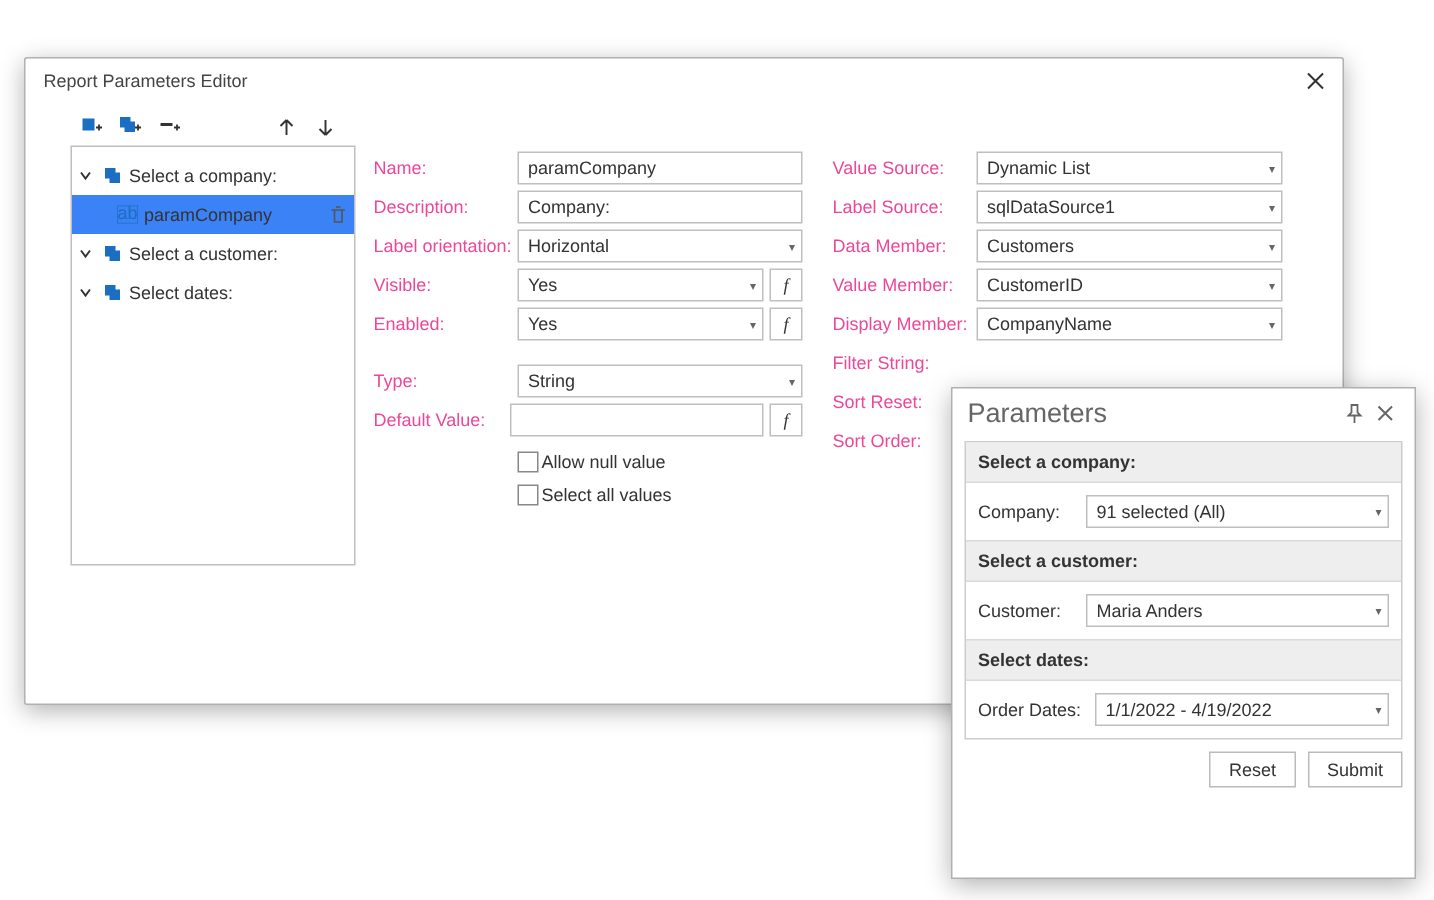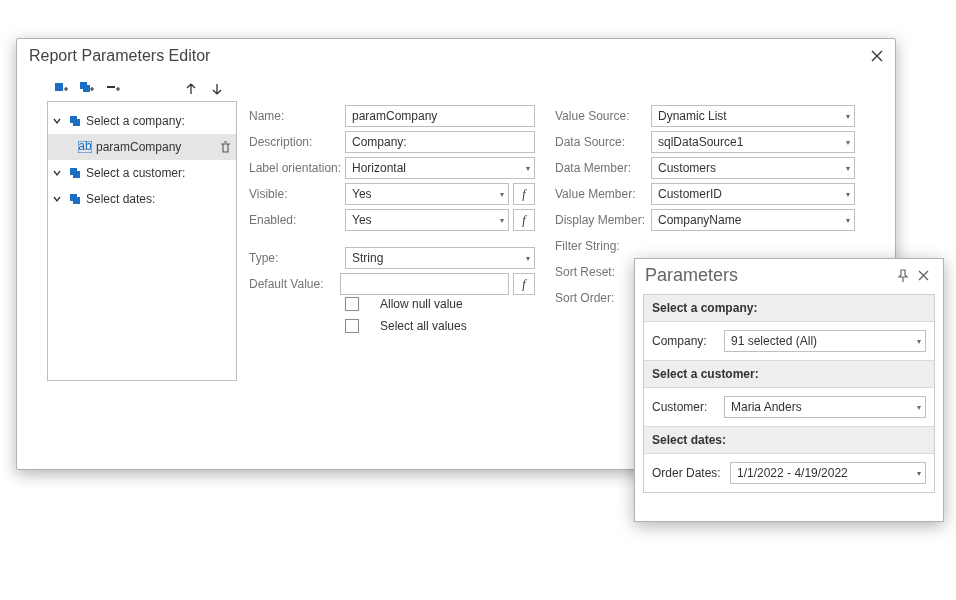--- a/index.html
+++ b/index.html
@@ -1,46 +1,46 @@
 <!DOCTYPE html>
 <html><head>
 <meta charset="utf-8">
 <style>
 *{box-sizing:border-box;margin:0;padding:0;font-family:"Segoe UI",Arial,sans-serif;font-size:12px;color:#333}
 body{background:#fff;width:956px;height:600px;position:relative}
 .window{position:absolute;background:#fff;border:1px solid #b0b0b0;box-shadow:0 4px 16px rgba(0,0,0,0.3)}
 .win-main{left:16px;top:38px;width:880px;height:432px;border-radius:2px}
-.win-panel{left:634px;top:258px;width:310px;height:264px}
+.win-panel{left:634px;top:258px;width:310px;height:328px}
 .title-bar{display:flex;align-items:center;justify-content:space-between;padding:8px 12px;border-bottom:none}
-.title-text{font-size:16px;color:#444}
+.title-text{font-size:12px;color:#444}
 .close-x{cursor:pointer;font-size:14px;line-height:1}
 .close-x svg{display:block}
 .toolbar{display:flex;align-items:center;gap:10px;padding:4px 12px;margin-top:4px}
 .tb-spacer{flex:1}
 .tb-btn{width:16px;height:16px;display:flex;align-items:center;justify-content:center;cursor:pointer}
 .content{display:flex;gap:12px;padding:0 12px 12px 12px}
 .tree{border:1px solid #bfbfbf;width:190px;height:280px;padding:6px 0;margin-left:18px}
 .tree-row{display:flex;align-items:center;height:26px;padding:0 4px;gap:4px;cursor:pointer}
 .tree-row.group{padding-left:4px}
 .tree-row.leaf{padding-left:30px}
-.tree-row.sel{background:#e5e5e5}
+.tree-row.sel{background:#3b82f6}
 .tree-label{flex:1;white-space:nowrap;overflow:hidden;text-overflow:ellipsis}
 .chev{width:12px;text-align:center;color:#555}
 .chev svg{display:block}
 .ico{width:14px;height:14px;display:inline-flex;align-items:center;justify-content:center}
 .form-area{display:flex;gap:20px;padding-top:2px}
 .col{width:292px}
 .row{display:flex;align-items:center;height:26px;margin-bottom:0}
-.lbl{width:96px;color:#737373}
+.lbl{width:96px;color:#ec4899}
 .field{flex:1;display:flex;align-items:center;gap:4px}
 .inp{flex:1;height:22px;border:1px solid #bfbfbf;padding:0 6px;background:#fff}
 .dd{flex:1;height:22px;border:1px solid #bfbfbf;padding:0 4px 0 6px;background:#fff;display:flex;align-items:center;justify-content:space-between;cursor:pointer}
 .dd-caret{color:#666;font-size:8px}
 .fbtn{width:22px;height:22px;border:1px solid #bfbfbf;display:flex;align-items:center;justify-content:center;cursor:pointer;font-style:italic;font-family:Georgia,serif}
-.chk-row{display:flex;align-items:flex-start;height:22px;padding-left:96px;gap:21px}
+.chk-row{display:flex;align-items:flex-end;height:22px;padding-left:96px;gap:2px}
 .chk{width:14px;height:14px;border:1px solid #888;display:flex;align-items:center;justify-content:center;cursor:pointer}
 .chk.on::after{content:"✓";font-size:11px;line-height:1;color:#333}
 .panel-title-bar{display:flex;align-items:center;padding:6px 10px}
 .panel-title{font-size:18px;color:#666;flex:1}
 .panel-tb-ic{width:20px;height:20px;display:flex;align-items:center;justify-content:center;cursor:pointer;color:#666}
 .panel-body{border:1px solid #ccc;margin:2px 8px 8px 8px;background:#fff}
 .gh{background:#eee;border-top:1px solid #d9d9d9;border-bottom:1px solid #d9d9d9;padding:6px 8px;font-weight:bold}
 .gh:first-child{border-top:none}
 .grow{display:flex;align-items:center;padding:8px 8px;gap:6px}
 .grow .gl{width:66px}
@@ -229,21 +229,21 @@
         <div class="row">
             <span class="lbl">Value Source:</span>
             <div class="field">
               <div class="dd">
                 <span>Dynamic List</span>
                 <span class="dd-caret">▾</span>
               </div>
             </div>
           </div>
         <div class="row">
-            <span class="lbl">Data Source:</span>
+            <span class="lbl">Label Source:</span>
             <div class="field">
               <div class="dd">
                 <span>sqlDataSource1</span>
                 <span class="dd-caret">▾</span>
               </div>
             </div>
           </div>
         <div class="row">
             <span class="lbl">Data Member:</span>
             <div class="field">
@@ -321,13 +321,17 @@
     </div>
     <div class="gh">Select dates:</div>
     <div class="grow">
       <span class="gl" style="width:72px">Order Dates:</span>
       <div class="dd">
           <span>1/1/2022 - 4/19/2022</span>
           <span class="dd-caret">▾</span>
         </div>
     </div>
   </div>
+  <div class="panel-footer">
+    <button class="btn">Reset</button>
+    <button class="btn">Submit</button>
+  </div>
 </div>
 
 </body></html>

